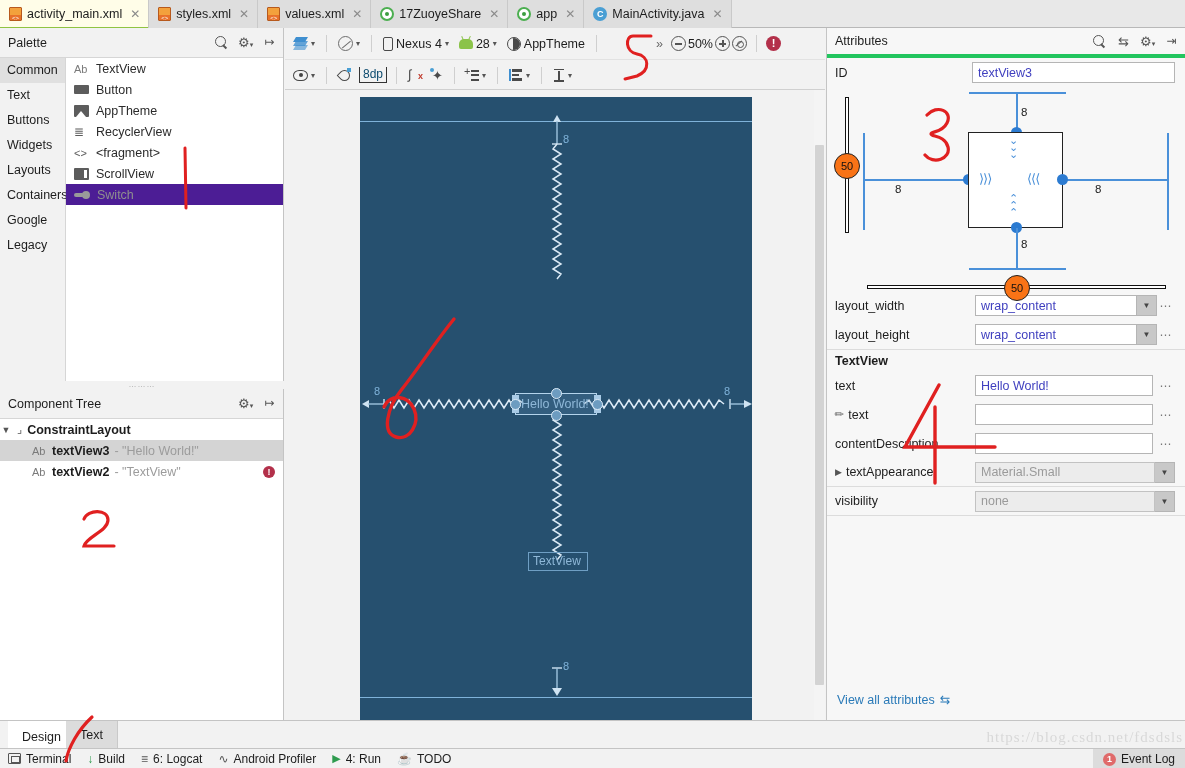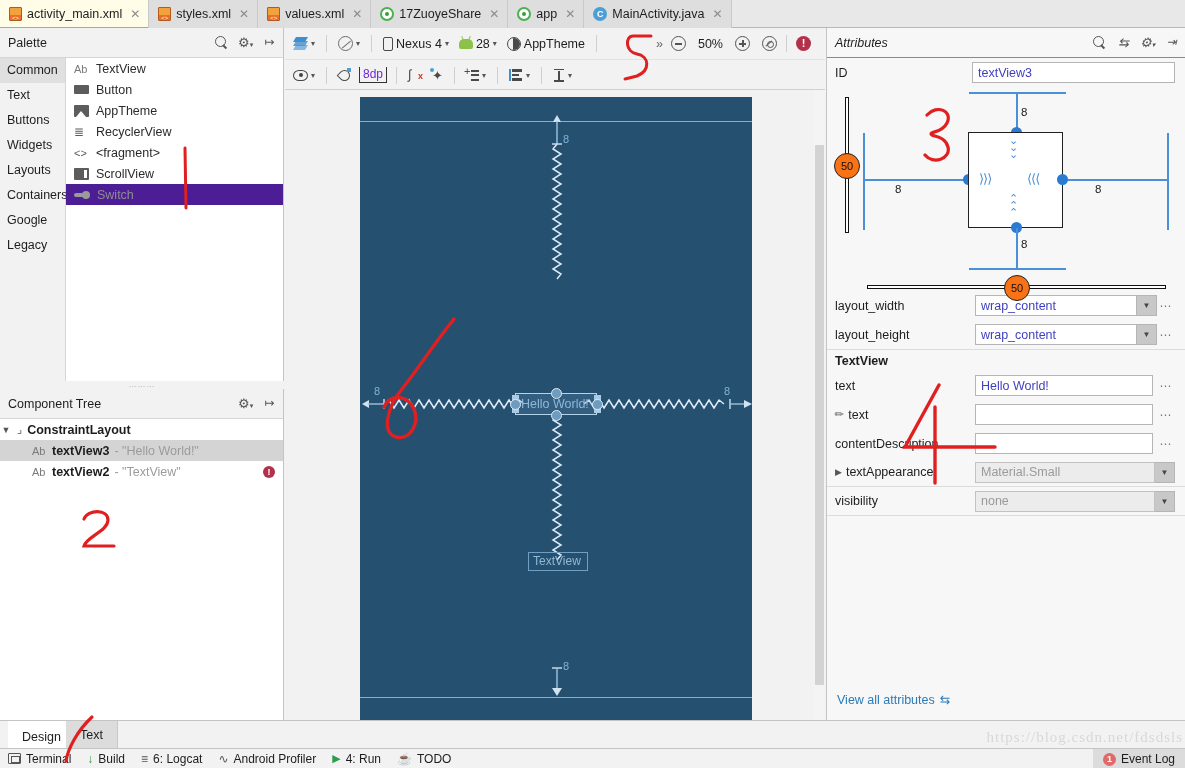--- a/index.html
+++ b/index.html
@@ -147,37 +147,37 @@
     transform: skewX(-0deg); clip-path: polygon(20% 0, 100% 0, 80% 100%, 0 100%); }
   .lay-ic i:nth-child(1){ top: 0; } .lay-ic i:nth-child(2){ top: 4px; opacity:.8 } .lay-ic i:nth-child(3){ top: 8px; opacity:.6 }
   .orient-ic { width: 15px; height: 15px; border: 1.4px solid #6d6d6d; border-radius: 50%; position: relative; }
   .orient-ic:after { content:""; position:absolute; left:2px; top:7px; width:11px; height:1.4px; background:#6d6d6d; transform: rotate(-40deg); }
   .phone-ic { width: 10px; height: 14px; border: 1.4px solid #4a4a4a; border-radius: 2px; }
   .bug-ic { width: 14px; height: 10px; background: #8bc34a; border-radius: 5px 5px 2px 2px; position: relative; }
   .bug-ic:before, .bug-ic:after { content:""; position:absolute; top:-3px; width:1.4px; height:4px; background:#8bc34a; }
   .bug-ic:before { left: 3px; transform: rotate(-25deg);} .bug-ic:after { right: 3px; transform: rotate(25deg);}
   .theme-ic { width: 14px; height: 14px; border: 1.5px solid #4a4a4a; border-radius: 50%; position: relative; overflow: hidden; }
   .theme-ic:after { content:""; position:absolute; left:5px; top:0; width:7px; height:14px; background:#4a4a4a; }
-  .zoomc { display:flex; align-items:center; gap: 12px; }
+  .zoomc { display:flex; align-items:center; gap: 2px; }
   .zcir { width: 15px; height: 15px; border: 1.4px solid #555; border-radius: 50%; position: relative; }
   .zcir:before { content:""; position:absolute; left:3px; top:6.3px; width:7px; height:1.4px; background:#555; }
   .zcir.plus:after { content:""; position:absolute; left:6.3px; top:3px; width:1.4px; height:7px; background:#555; }
   .zcir.fit:before { width:8px; height:1.4px; left:2.5px; top:6.3px; transform: rotate(-40deg); }
   .zcir.fit:after { content:""; position:absolute; left:4px; top:4px; width:5px; height:5px; border:1.3px solid #555; border-radius:50%; }
   .zlbl { font-size: 12.5px; color: #1d1d1d; }
   .err-btn { width: 15px; height: 15px; border-radius: 50%; background: #b3304a; color:#fff;
     font-size: 11px; font-weight: bold; line-height: 15px; text-align: center; }
   .eye-ic { width: 15px; height: 11px; border: 1.4px solid #444; border-radius: 50% / 60%; position: relative; }
   .eye-ic:after { content:""; position:absolute; left:4.6px; top:2.3px; width:4px; height:4px; border-radius:50%; background:#444; }
   .mag-ic { width: 13px; height: 14px; position: relative; }
   .mag-ic:before { content:""; position:absolute; left:1px; top:2px; width:9px; height:9px;
     border:1.4px solid #4a4a4a; border-radius:0 50% 50% 50%; transform: rotate(-45deg); }
   .mag-ic:after { content:""; position:absolute; right:0; top:0; width:4px; height:4px; background:#4a9fd4; }
   .dp-box { border-bottom: 1.5px solid #333; border-left: 1.5px solid #333; border-right: 1.5px solid #333;
-    padding: 0 3px 1px; font-size: 12px; color: #6d28d9; }
+    padding: 0 3px 1px; font-size: 12px; color: #0c4a6e; }
   .clr-ic { width: 14px; height: 14px; position: relative; font-size: 13px; color: #4a4a4a; line-height: 14px; }
   .clr-ic:after { content: "x"; position: absolute; right: -1px; bottom: -1px; font-size: 9px; color: #c0392b; font-weight: bold; }
   .wand-ic { font-size: 13px; color: #4a4a4a; position: relative; }
   .wand-ic:after { content:""; position:absolute; left:-2px; top:0; width:4px; height:4px; background:#4a9fd4; border-radius:50%; }
   .align-ic { width: 14px; height: 12px; position: relative; }
   .align-ic i { position:absolute; left:3px; height:2.5px; background:#4a4a4a; }
   .align-ic i:nth-child(1){ top:0; width:10px;} .align-ic i:nth-child(2){ top:4.5px; width:7px;} .align-ic i:nth-child(3){ top:9px; width:10px;}
   .align-ic:before { content:""; position:absolute; left:0; top:0; width:2px; height:12px; background:#3f8fd0; }
   .marg-ic { width: 13px; height: 13px; position: relative; }
   .marg-ic i { position:absolute; left:5px; height:2.2px; background:#4a4a4a; }
@@ -212,21 +212,21 @@
   .handle { position: absolute; width: 11px; height: 11px; border-radius: 50%;
     background: #6d9cc0; border: 1.8px solid #dbeaf6; }
   .sq-handle { position: absolute; width: 7px; height: 18px; background: #a9cbe6; }
   .widget2 { position: absolute; border: 1.2px solid #6f9fc4; }
 
   
   .attrs {
     position: absolute; left: 826px; top: 28px; width: 359px; height: 692px;
     background: #f7f7f7; border-left: 1px solid #c4c4c4;
   }
-  .attrs .panel-head { background: #f7f7f7; border-bottom: 1px solid #22c55e; font-style: italic; }
+  .attrs .panel-head { background: #f7f7f7; border-bottom: 4px solid #22c55e; }
   .gi-swap { font-size: 13px; color: #555; line-height: 15px; text-align: center; }
   .id-row { display: flex; align-items: center; height: 29px; padding: 0 10px 0 8px; }
   .id-lbl { width: 140px; font-size: 12.5px; }
   .fld {
     flex: 1; height: 21px; border: 1px solid #b5b5b5; background: #fff;
     display: flex; align-items: center; padding: 0 5px; font-size: 12.5px; color: #3f3fbf;
   }
   .fld.empty { color: #9a9a9a; }
   .fld.disabled { background: #ececec; color: #9a9a9a; border-color: #c2c2c2; }
   .dd-btn { width: 20px; height: 21px; background: #c8c8c8; border: 1px solid #b5b5b5; border-left: none;

